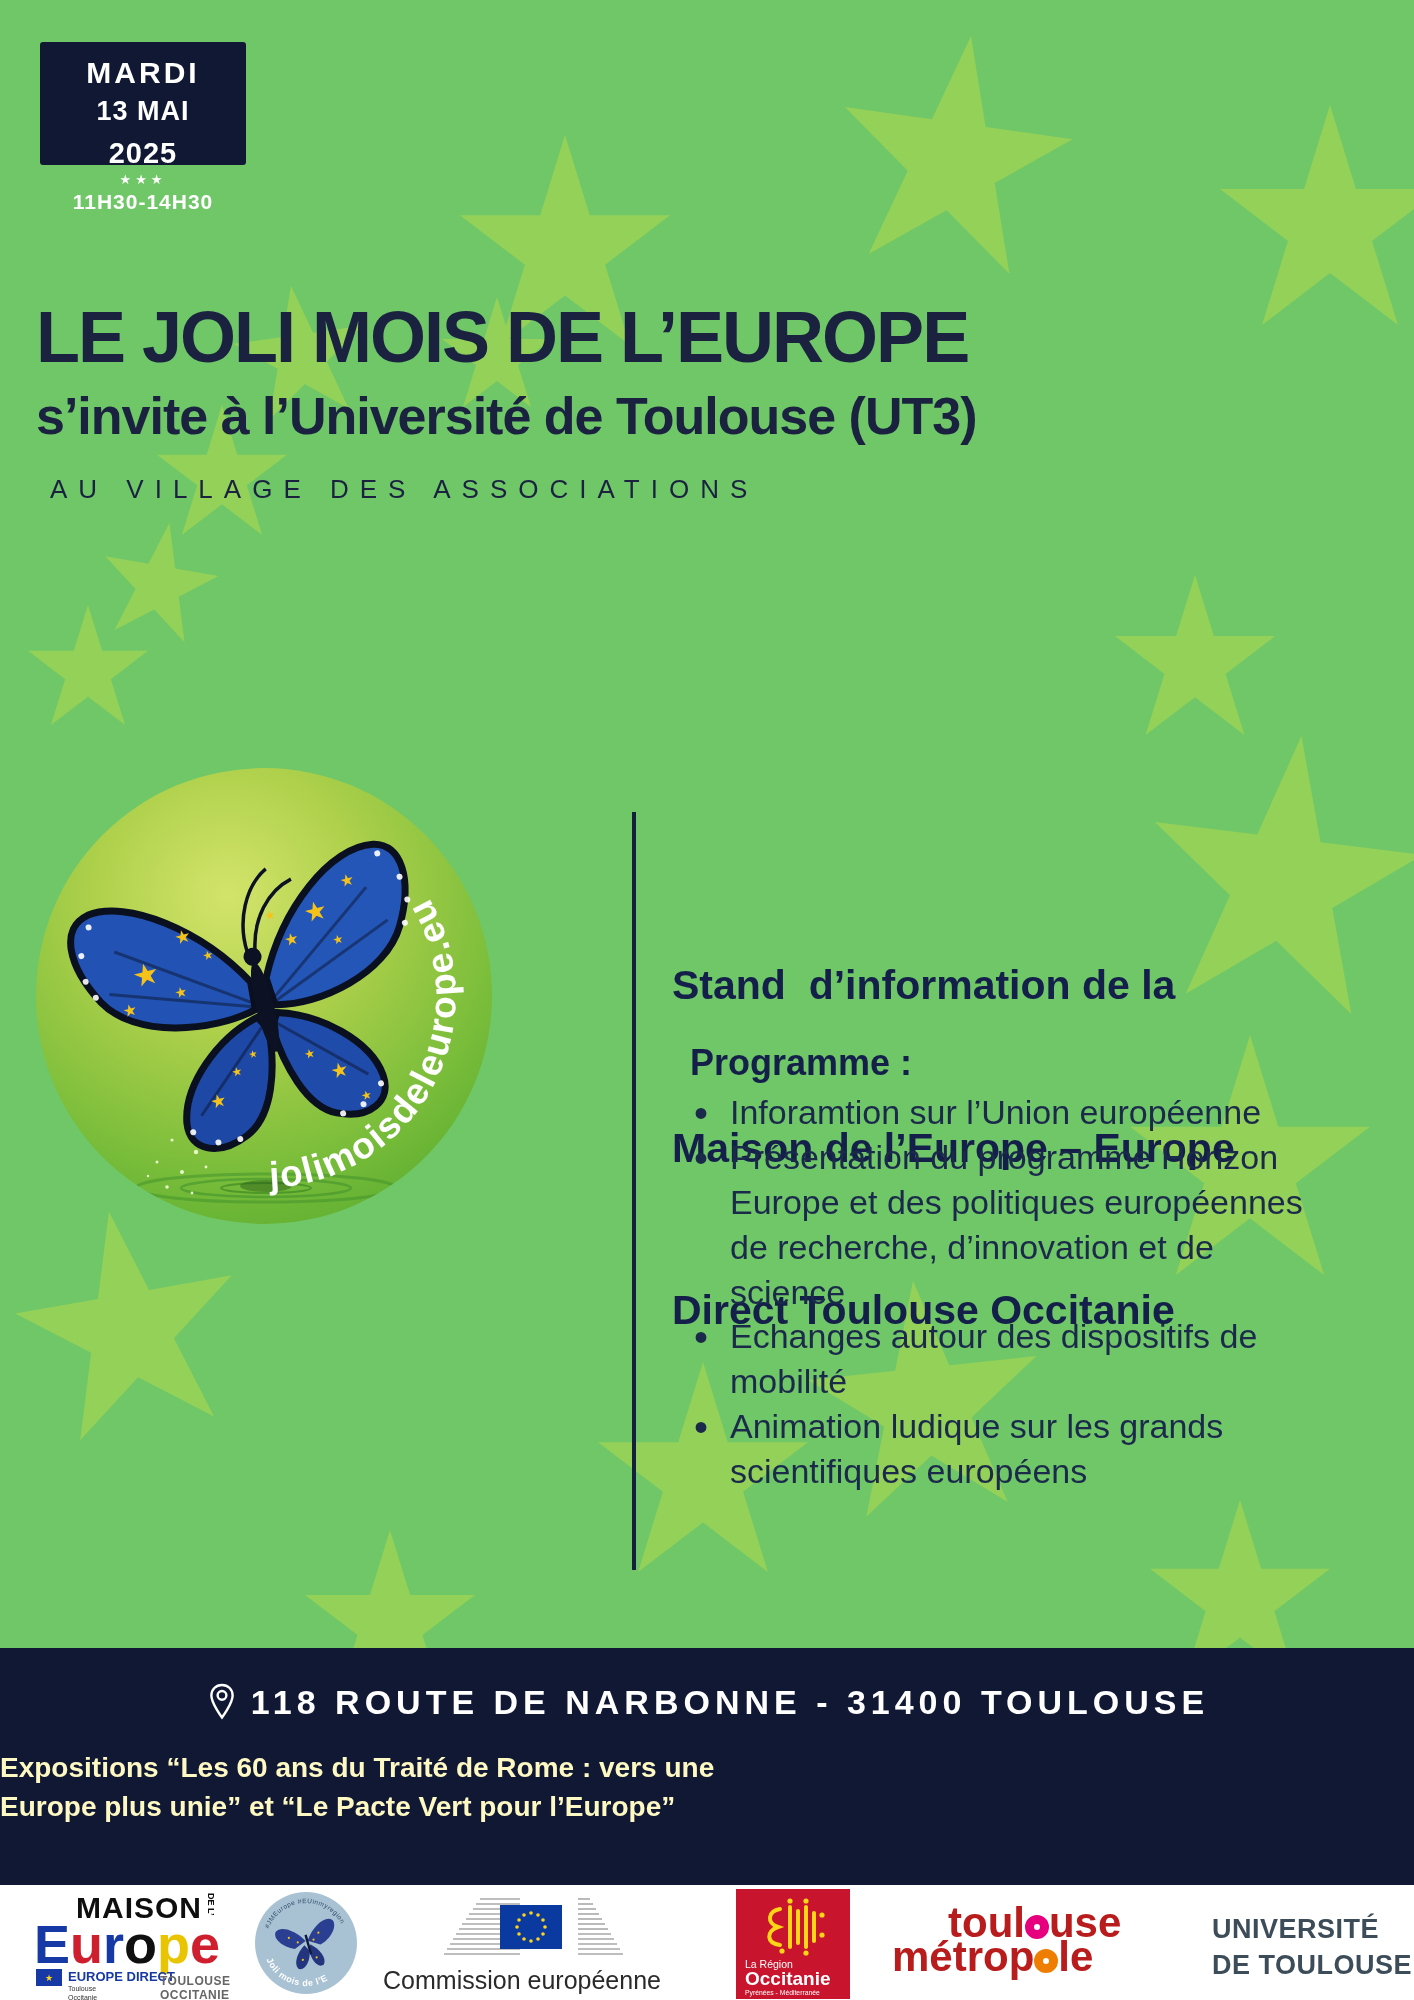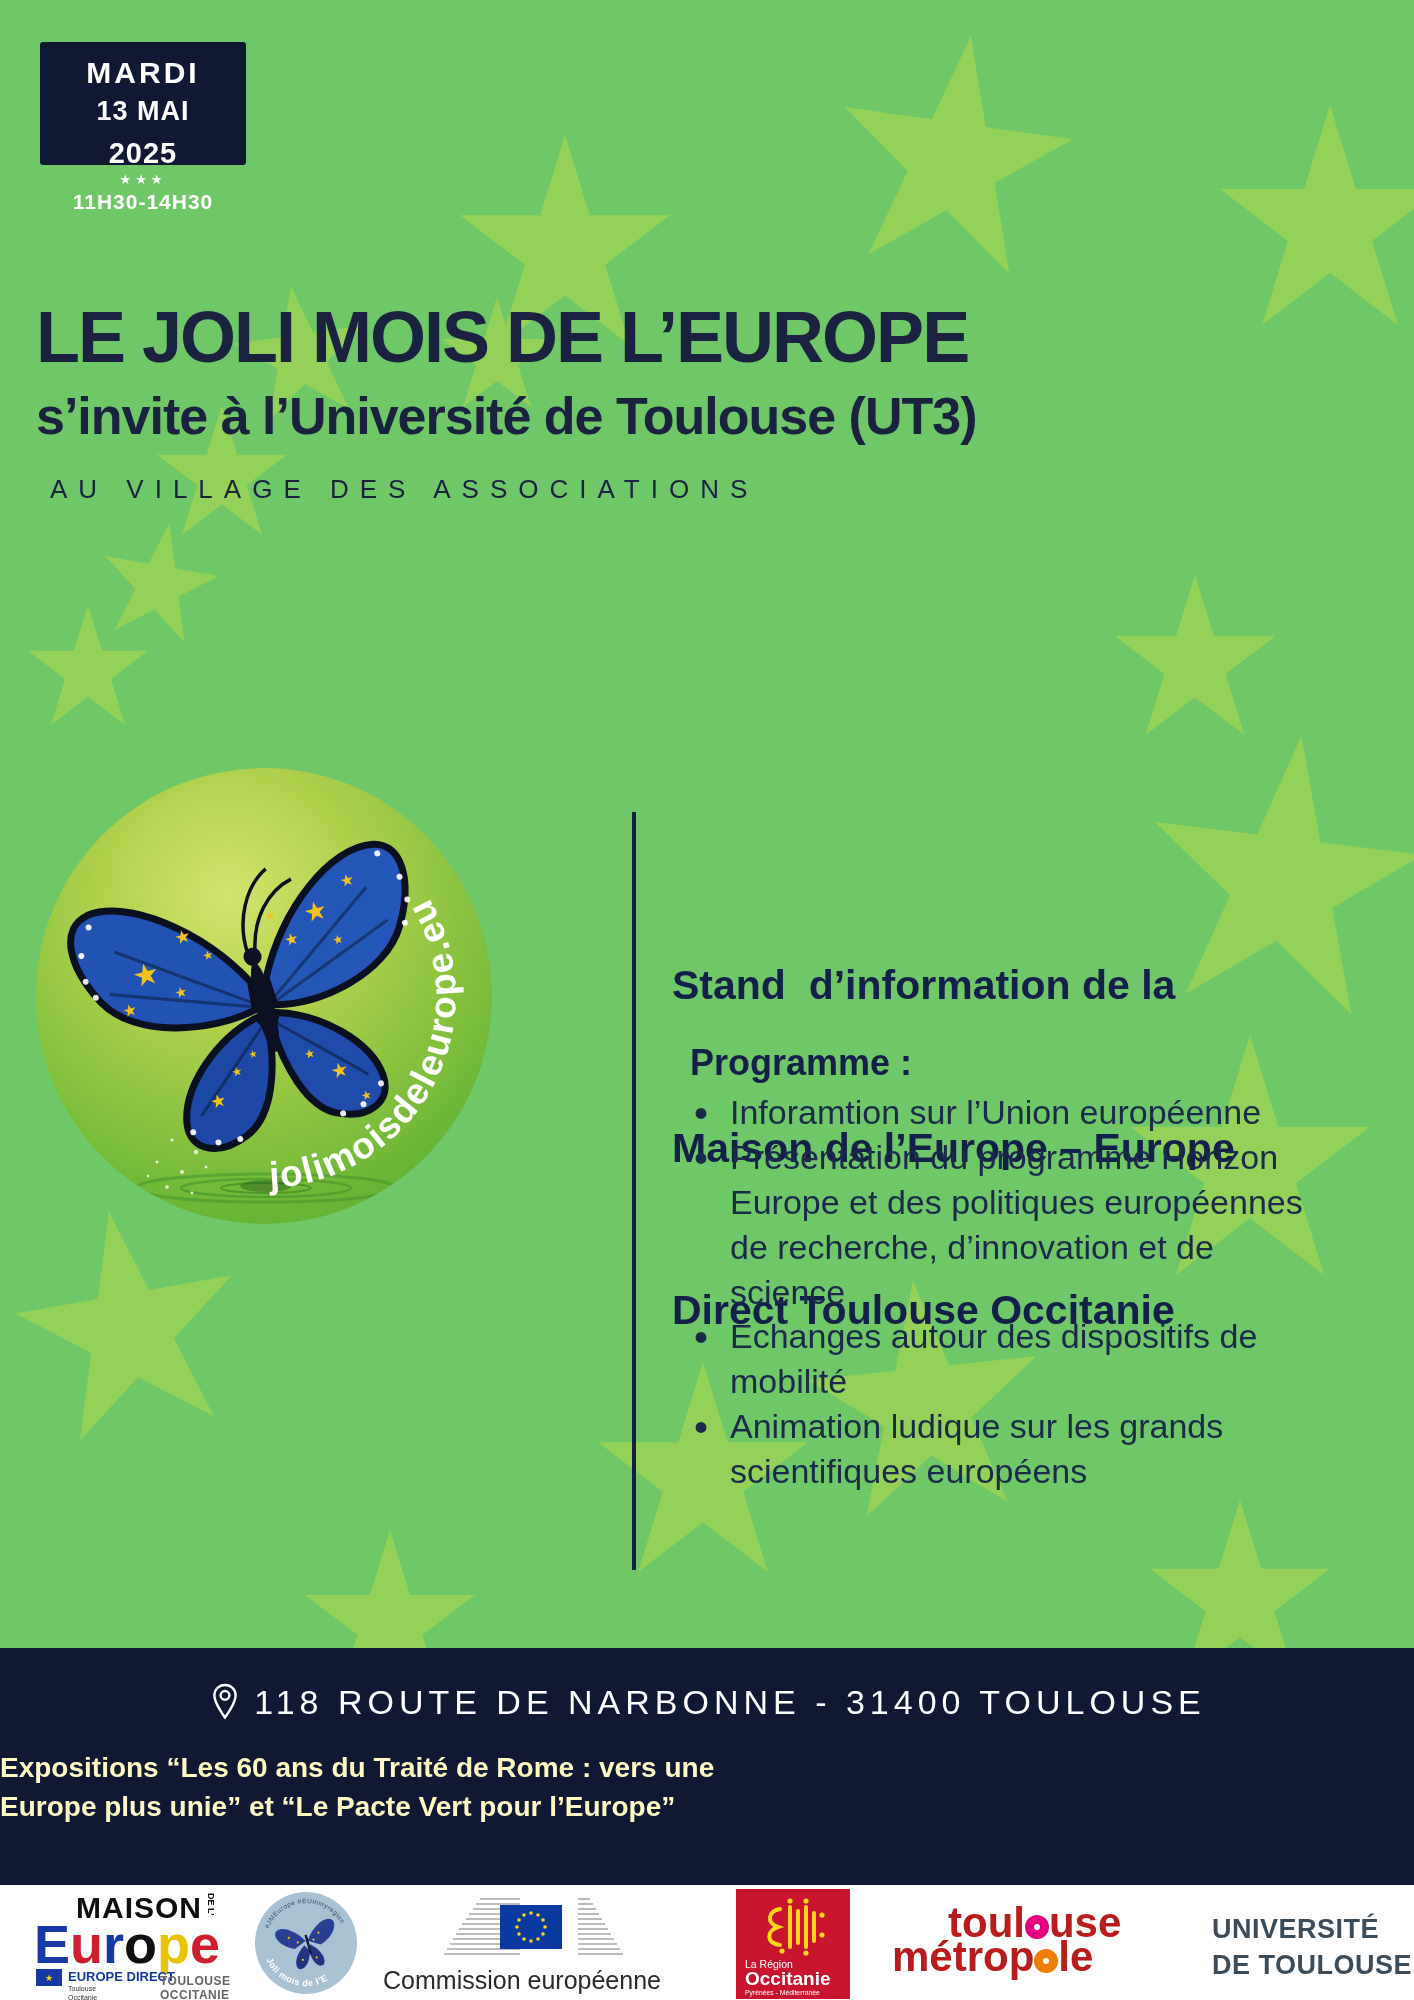--- a/index.html
+++ b/index.html
@@ -40,21 +40,21 @@
     font-size:41px; font-weight:700; line-height:1.32; white-space:pre-wrap; }
   .programme-label { position:absolute; left:690px; top:1042px; font-size:36px; font-weight:700; color:#14204a; }
   .bullets { position:absolute; left:690px; top:1090px; width:645px; list-style:none;
     font-size:34px; color:#1b2a4a; line-height:1.32; }
   .bullets li { position:relative; padding-left:40px; }
   .bullets li::before { content:"•"; position:absolute; left:4px; top:-3px; font-size:40px; color:#1b2a4a; }
 
   
   .bottom-bar { position:absolute; left:0; top:1648px; width:1414px; height:237px; background:#101834; }
   .address-row { position:absolute; left:0; top:34px; width:100%; display:flex; justify-content:center; align-items:center; gap:12px; }
-  .address { color:#fff; font-size:34px; font-weight:400; letter-spacing:5px; white-space:nowrap; }
+  .address { color:#fff; font-size:34px; font-weight:700; letter-spacing:5px; white-space:nowrap; }
   .expo { position:absolute; left:0; top:100px; width:100%; text-align:left; color:#fef9c3;
     font-size:28px; font-weight:700; line-height:1.4; }
 
   
   .logo-strip { position:absolute; left:0; top:1885px; width:1414px; height:120px; background:#ffffff; }
 
   
   .maison { position:absolute; left:34px; top:6px; width:205px; height:104px; }
   .maison .mword  { position:absolute; left:42px; top:0; font-size:30px; font-weight:900; color:#0e0e0e; letter-spacing:1px; }
   .maison .mside  { position:absolute; left:172px; top:2px; writing-mode:vertical-rl; font-size:9px; font-weight:700; color:#0e0e0e; }

